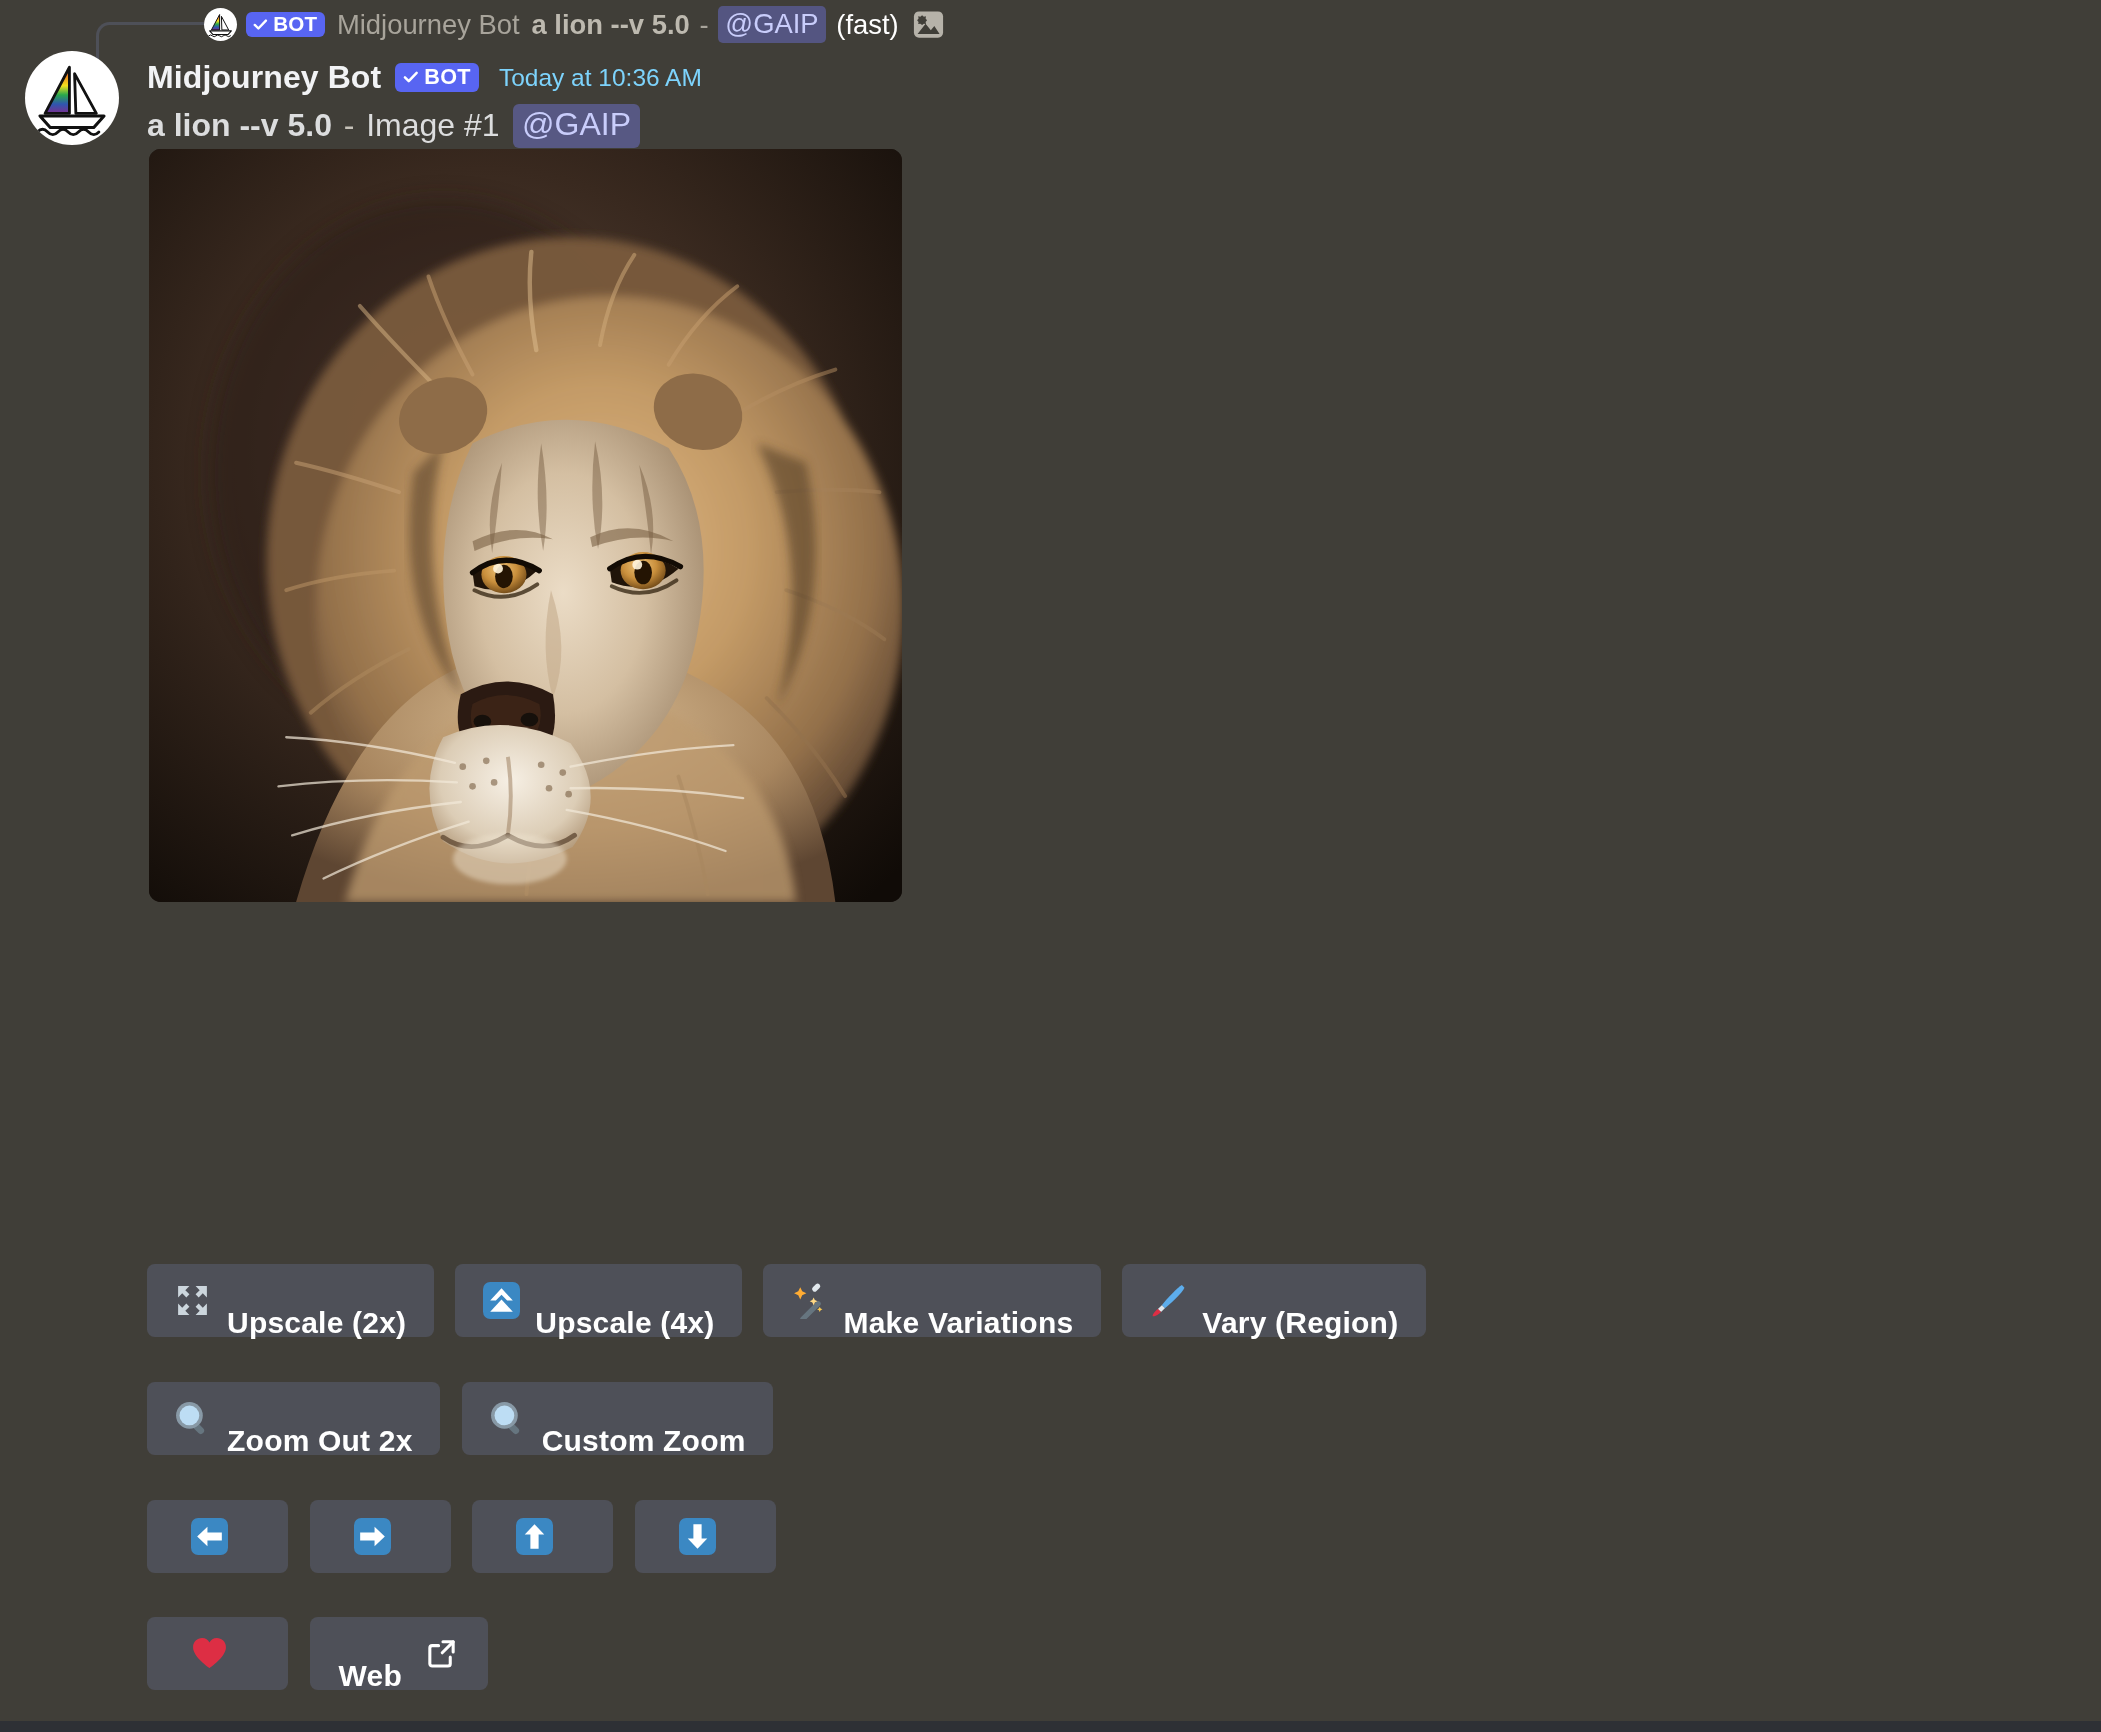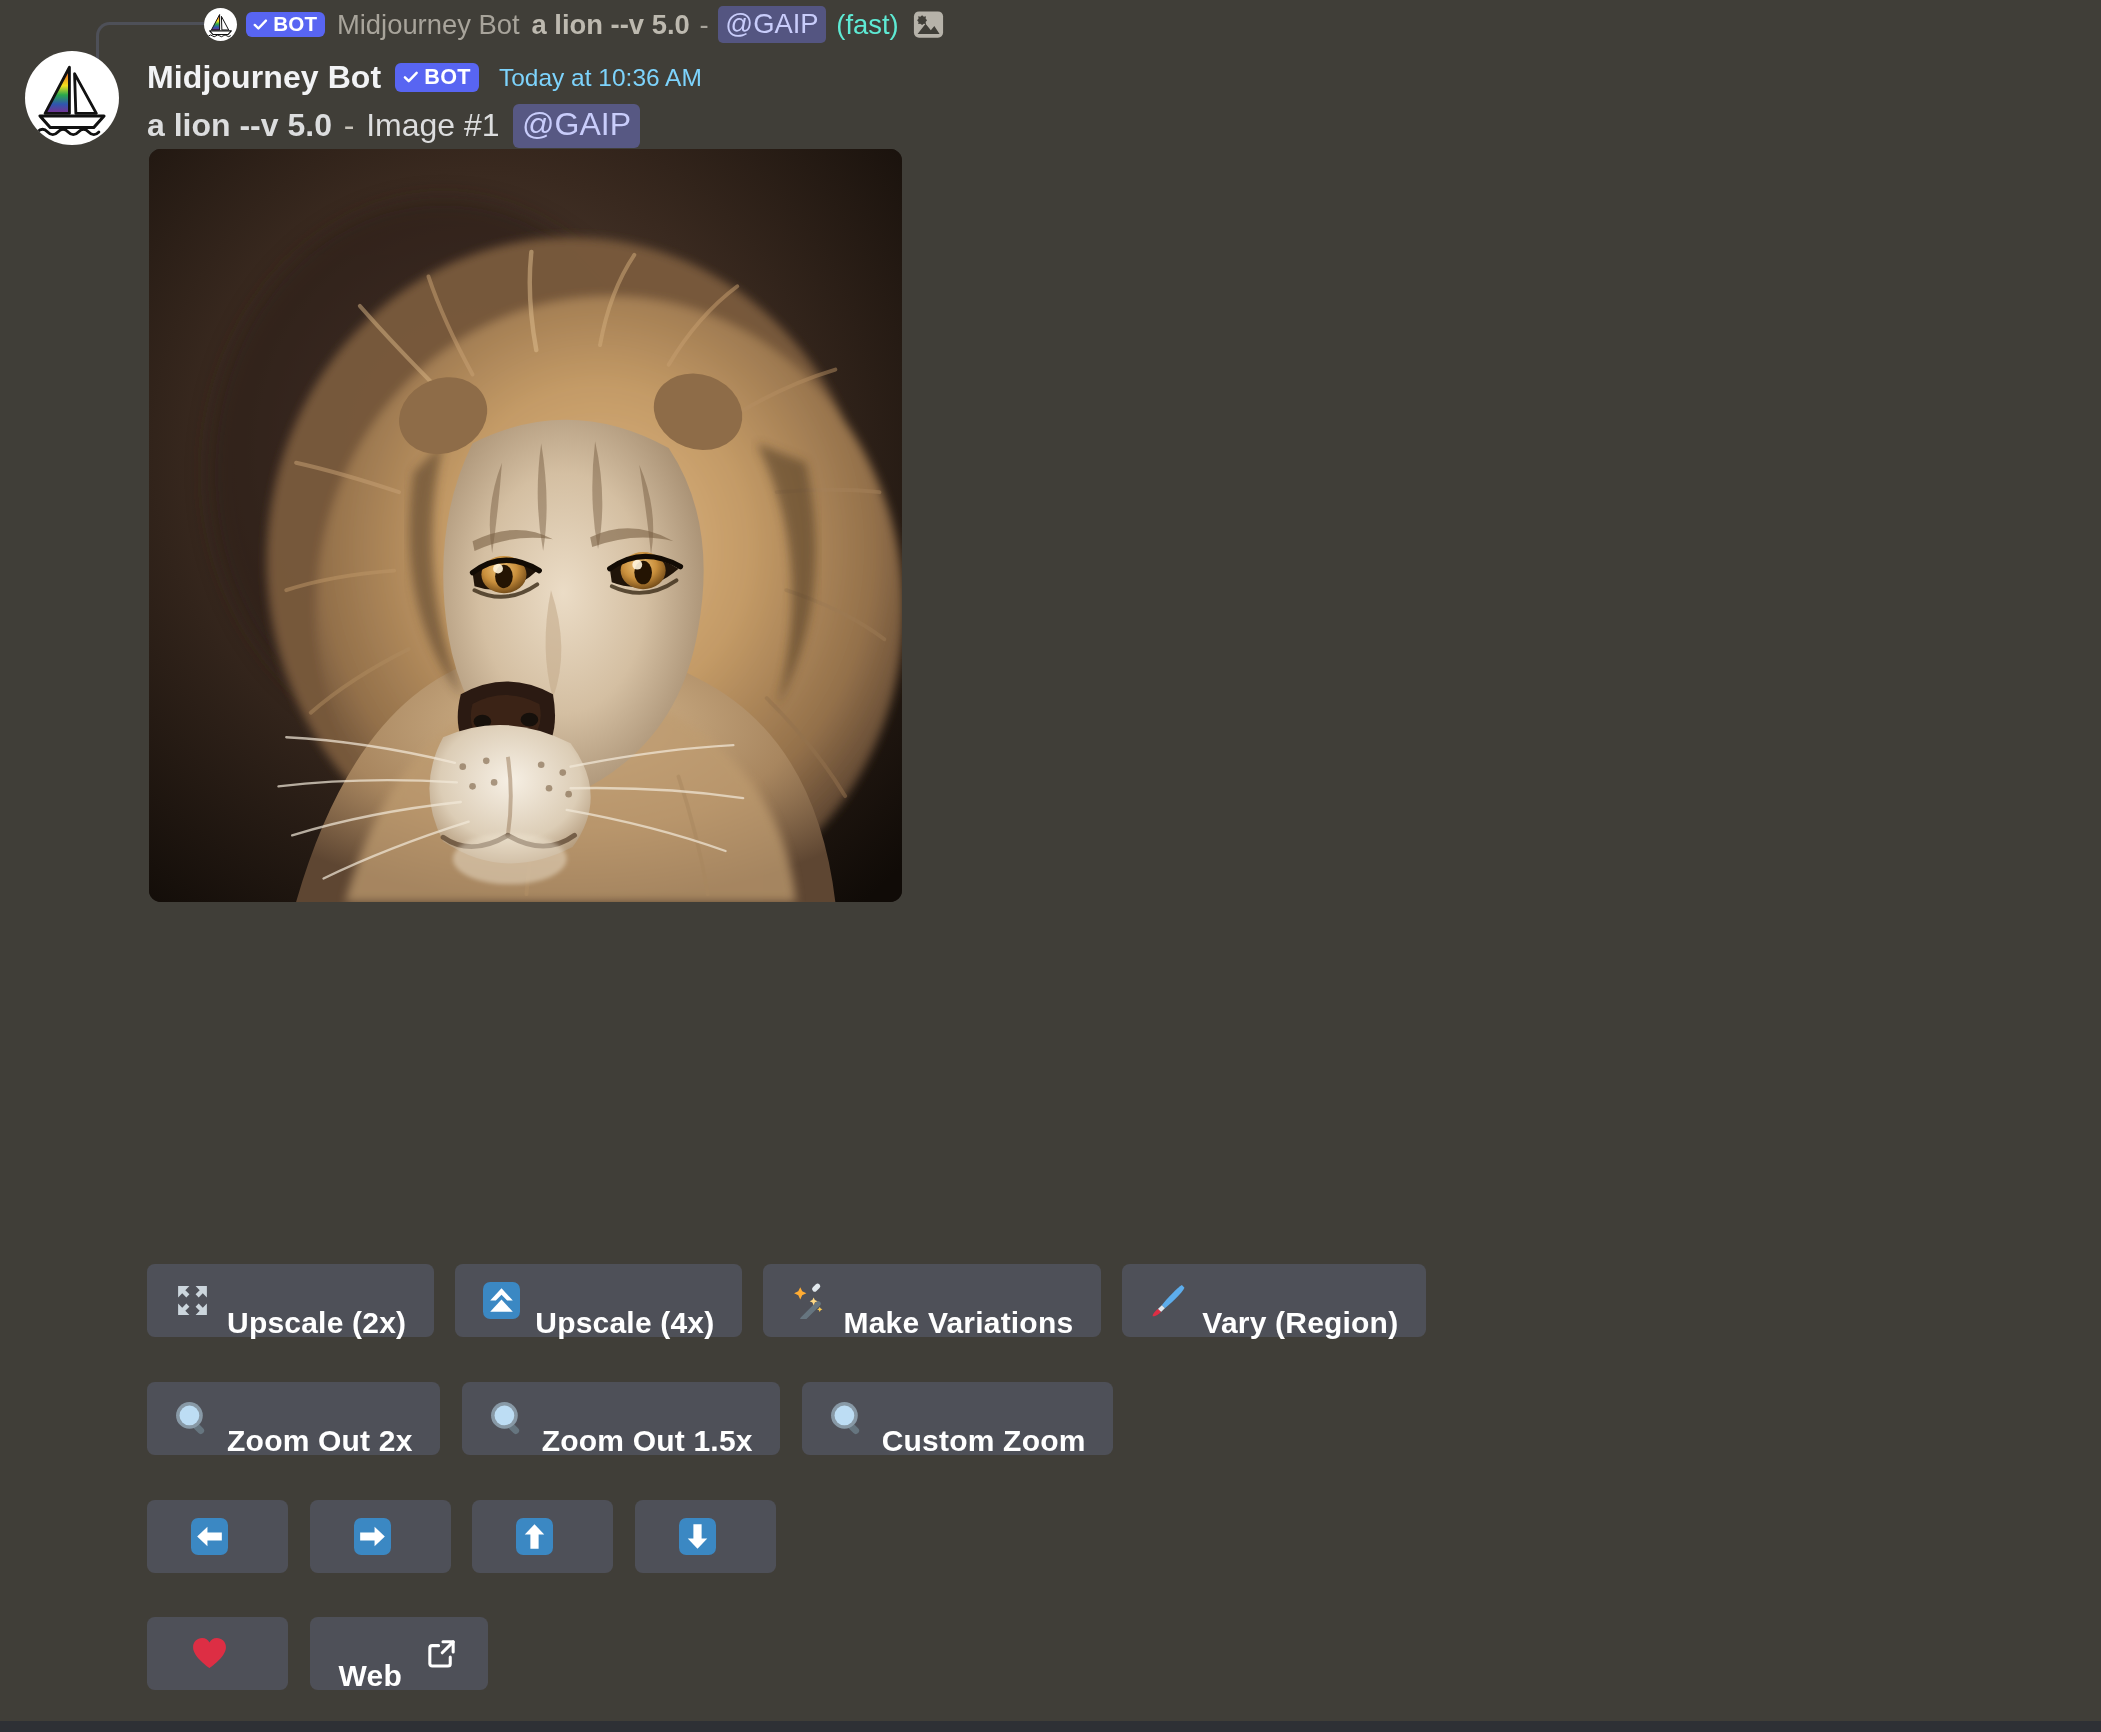--- a/index.html
+++ b/index.html
@@ -104,21 +104,21 @@
     font-size: 27.4px;
     color: #C9CDFB;
     background: #545581;
     border-radius: 4.9px;
     padding: 2px 6.9px 3.9px 6.9px;
     margin-left: 9.8px;
     font-weight: 400;
   }
   .reply-fast {
     font-size: 27.4px;
-    color: #5eead4;
+    color: #ffffff;
     margin-left: 10.8px;
   }
   .reply-attach-icon {
     margin-left: 12.7px;
     width: 35px;
     height: 35px;
     display: block;
   }
 
   
@@ -553,28 +553,20 @@
 
     <button class="mj-btn">
       <svg class="emoji" viewBox="0 0 36 36" xmlns="http://www.w3.org/2000/svg">
         <rect x="20.5" y="21" width="6.5" height="13" rx="3.2" fill="#66757F" transform="rotate(-45 23.7 27.5)"></rect>
         <circle cx="15" cy="15" r="13" fill="#8899A6"></circle>
         <circle cx="15" cy="15" r="9.6" fill="#BDDDF4"></circle>
       </svg>
       <span class="label">Zoom Out 2x</span>
     </button>
 
-    <button class="mj-btn">
-      <svg class="emoji" viewBox="0 0 36 36" xmlns="http://www.w3.org/2000/svg">
-        <rect x="20.5" y="21" width="6.5" height="13" rx="3.2" fill="#66757F" transform="rotate(-45 23.7 27.5)"></rect>
-        <circle cx="15" cy="15" r="13" fill="#8899A6"></circle>
-        <circle cx="15" cy="15" r="9.6" fill="#BDDDF4"></circle>
-      </svg>
-      <span class="label">Zoom Out 1.5x</span>
-    </button>
 
     <button class="mj-btn">
       <svg class="emoji" viewBox="0 0 36 36" xmlns="http://www.w3.org/2000/svg">
         <rect x="20.5" y="21" width="6.5" height="13" rx="3.2" fill="#66757F" transform="rotate(-45 23.7 27.5)"></rect>
         <circle cx="15" cy="15" r="13" fill="#8899A6"></circle>
         <circle cx="15" cy="15" r="9.6" fill="#BDDDF4"></circle>
       </svg>
       <span class="label">Custom Zoom</span>
     </button>
   </div>

